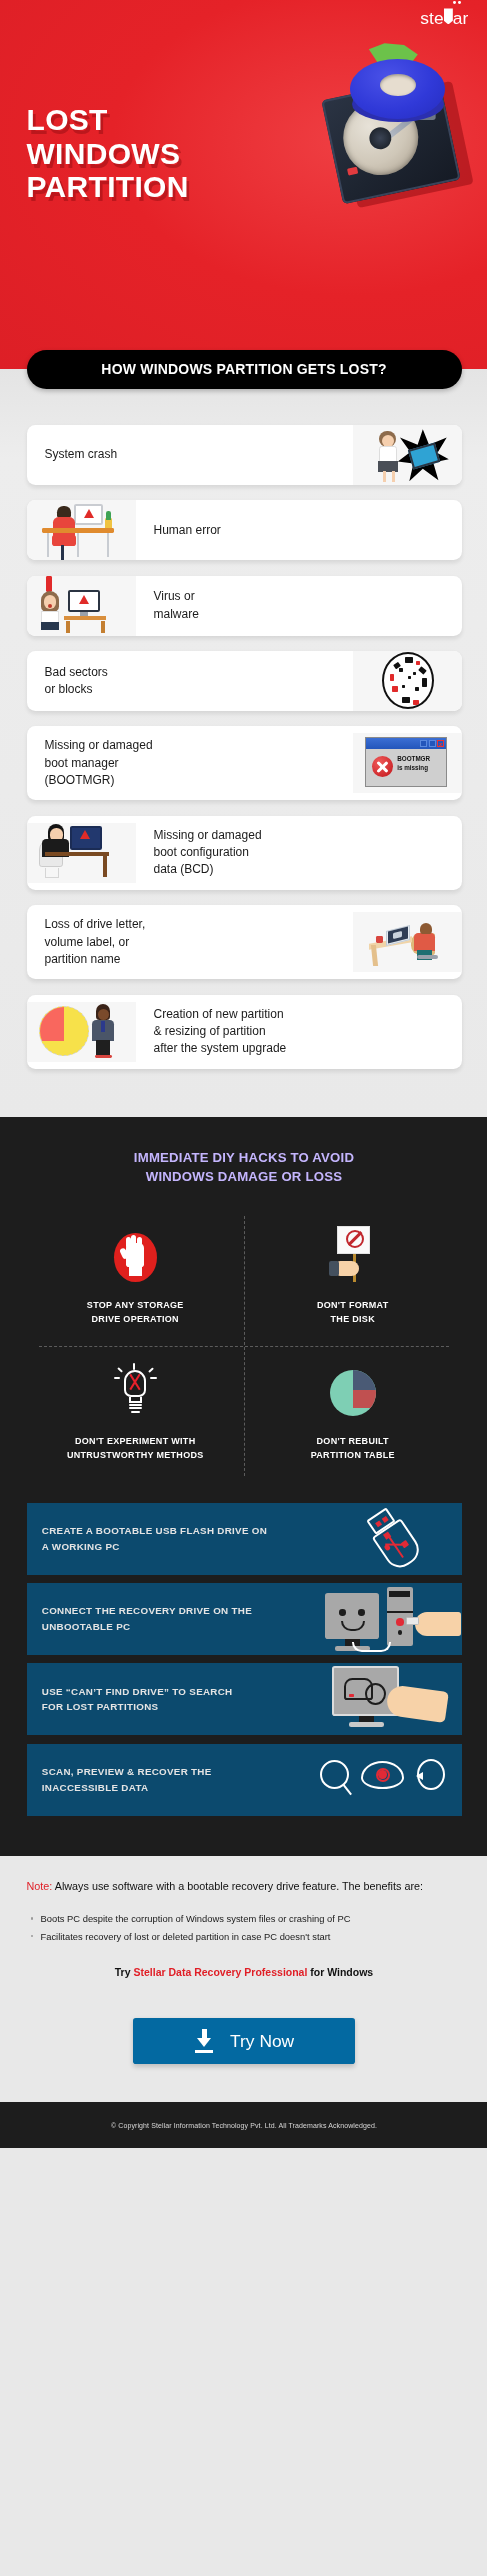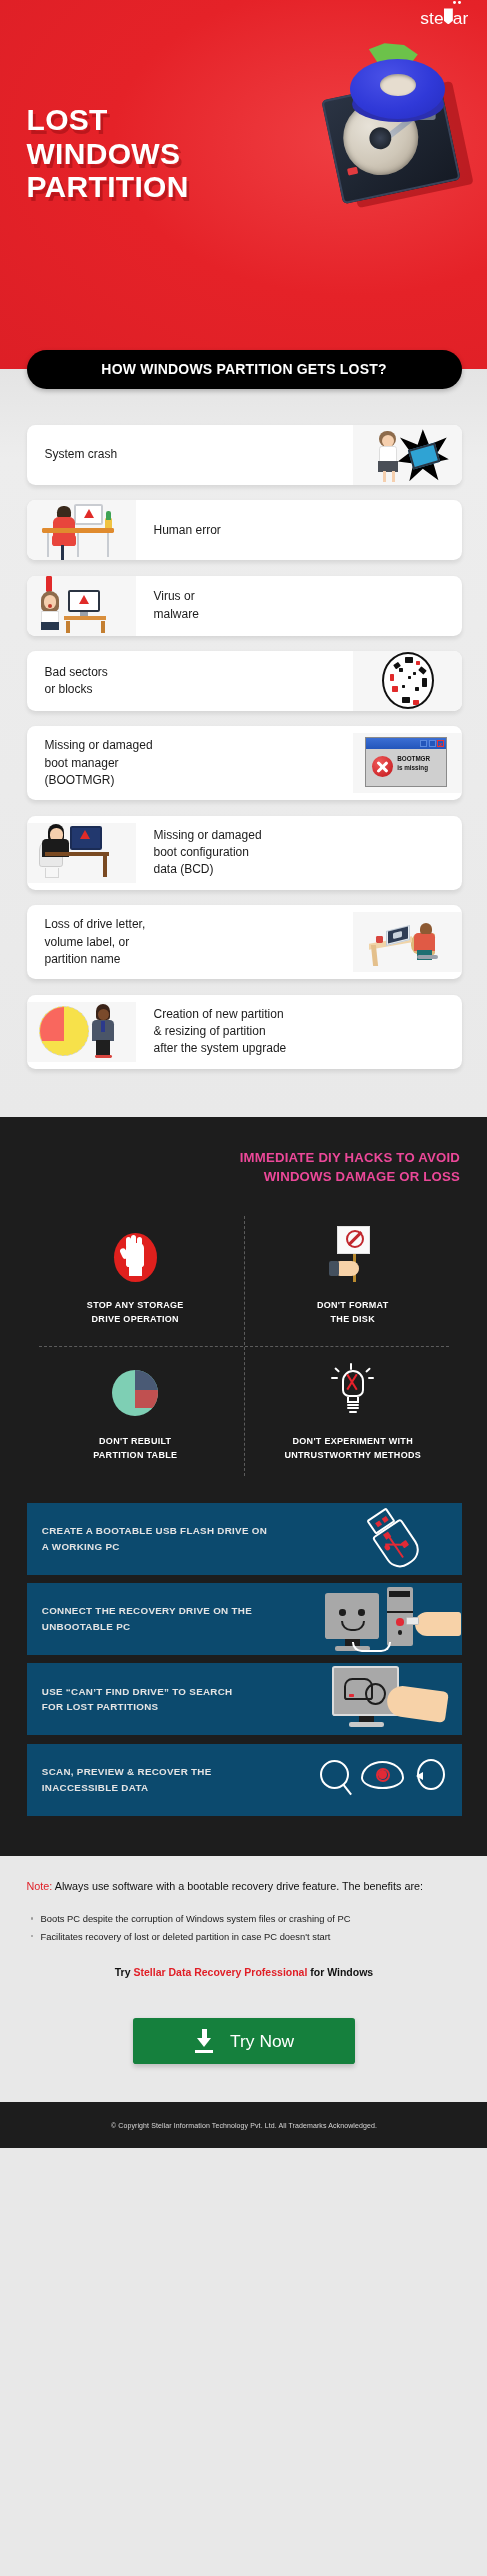--- a/index.html
+++ b/index.html
@@ -241,21 +241,21 @@
   .pm-h{position:absolute;left:61px;top:2.8px;width:14px;height:15.3px;background:#3a2318;border-radius:7px 7px 3.5px 3.5px;}
   .pm-f{position:absolute;left:63px;top:7px;width:10.5px;height:11px;background:#7a4a2b;border-radius:5.6px;}
   .pm-b{position:absolute;left:57px;top:18px;width:22px;height:21px;background:#4a5568;border-radius:4.2px 4.2px 0 0;}
   .pm-tie{position:absolute;left:66px;top:19.5px;width:4.2px;height:11px;background:#2b3a8c;}
   .pm-l{position:absolute;left:61px;top:38px;width:14px;height:16.7px;background:#1f1f1f;}
   .pm-sh{position:absolute;left:60px;top:53px;width:16.7px;height:3.5px;background:#d8453f;border-radius:1.4px;}
 
   
   .dark{background:#1d1d1d;padding:31px 0 0 0;}
   .diy-title{
-    color:#ec4899;font-size:13.2px;font-weight:bold;text-align:right;
+    color:#c4b5fd;font-size:13.2px;font-weight:bold;text-align:center;
     line-height:1.45;letter-spacing:0.2px;padding:0 28px;
   }
   .grid{
     width:435px;margin:24px auto 0 auto;
     display:grid;grid-template-columns:1fr 1fr;
     position:relative;
   }
   .grid:before{
     content:"";position:absolute;left:50%;top:5.6px;bottom:5.6px;width:0;
     border-left:1.4px dashed #5c5c5c;
@@ -381,21 +381,21 @@
   .note .inner{width:435px;margin:0 auto;}
   .note .lead{font-size:10.8px;color:#111;line-height:1.55;}
   .note .lead b{color:#e01e26;font-weight:normal;}
   .note ul{margin:15.3px 0 0 4.2px;list-style:none;}
   .note ul li{font-size:9.4px;color:#1a1a1a;line-height:1.85;position:relative;padding-left:9.8px;}
   .note ul li:before{content:"";position:absolute;left:0;top:7px;width:2.8px;height:2.8px;background:#9a9a9a;border-radius:50%;}
   .cta-line{text-align:center;font-size:10.5px;color:#111;margin-top:21px;font-weight:bold;}
   .cta-line em{font-style:normal;color:#e01e26;}
   .btn-wrap{display:flex;justify-content:center;padding:21px 0 38px 0;background:#e8e8e8;}
   .btn{
-    background:#15803d;color:#fff;border:none;border-radius:2.8px;
+    background:#0369a1;color:#fff;border:none;border-radius:2.8px;
     width:222px;height:46px;
     display:flex;align-items:center;justify-content:center;gap:15.3px;
     font-size:17.4px;cursor:pointer;
     box-shadow:0 2.8px 5.6px rgba(0,0,0,.18);
     font-family:"Liberation Sans",sans-serif;
   }
   .dl-ic{position:relative;width:21px;height:24px;}
   .dl-ic .sh{position:absolute;left:8.4px;top:0;width:4.9px;height:11px;background:#fff;}
   .dl-ic .hd2{position:absolute;left:3.5px;top:9px;width:0;height:0;
     border-left:7px solid transparent;border-right:7px solid transparent;border-top:9px solid #fff;}
@@ -641,38 +641,38 @@
             <span class="pole"></span>
               <span class="hand"></span>
               <span class="cuff"></span>
           </div>
         </div>
         <div class="cap">DON'T FORMAT<br>THE DISK</div>
       </div>
 
       <div class="cell">
         <div class="ic">
-          <div class="ic-pie">
-              <span class="s1"></span>
-              <span class="s2"></span>
-            </div>
-        </div>
-        <div class="cap">DON'T REBUILT<br>PARTITION TABLE</div>
-      </div>
-
-      <div class="cell">
-        <div class="ic">
           <div class="ic-bulb">
             <span class="ray l"></span><span class="ray r"></span>
             <span class="ray tl"></span><span class="ray tr"></span><span class="ray t"></span>
             <span class="glass"></span><span class="x"></span><span class="neck"></span>
             <span class="base"><i></i><i></i><i></i></span>
           </div>
         </div>
         <div class="cap">DON'T EXPERIMENT WITH<br>UNTRUSTWORTHY METHODS</div>
+      </div>
+
+      <div class="cell">
+        <div class="ic">
+          <div class="ic-pie">
+              <span class="s1"></span>
+              <span class="s2"></span>
+            </div>
+        </div>
+        <div class="cap">DON'T REBUILT<br>PARTITION TABLE</div>
       </div>
 
     </div>
 
 
     <div class="steps">
 
       <div class="step">
         <div class="slabel">CREATE A BOOTABLE USB FLASH DRIVE ON<br>A WORKING PC</div>
         <div class="sart">

